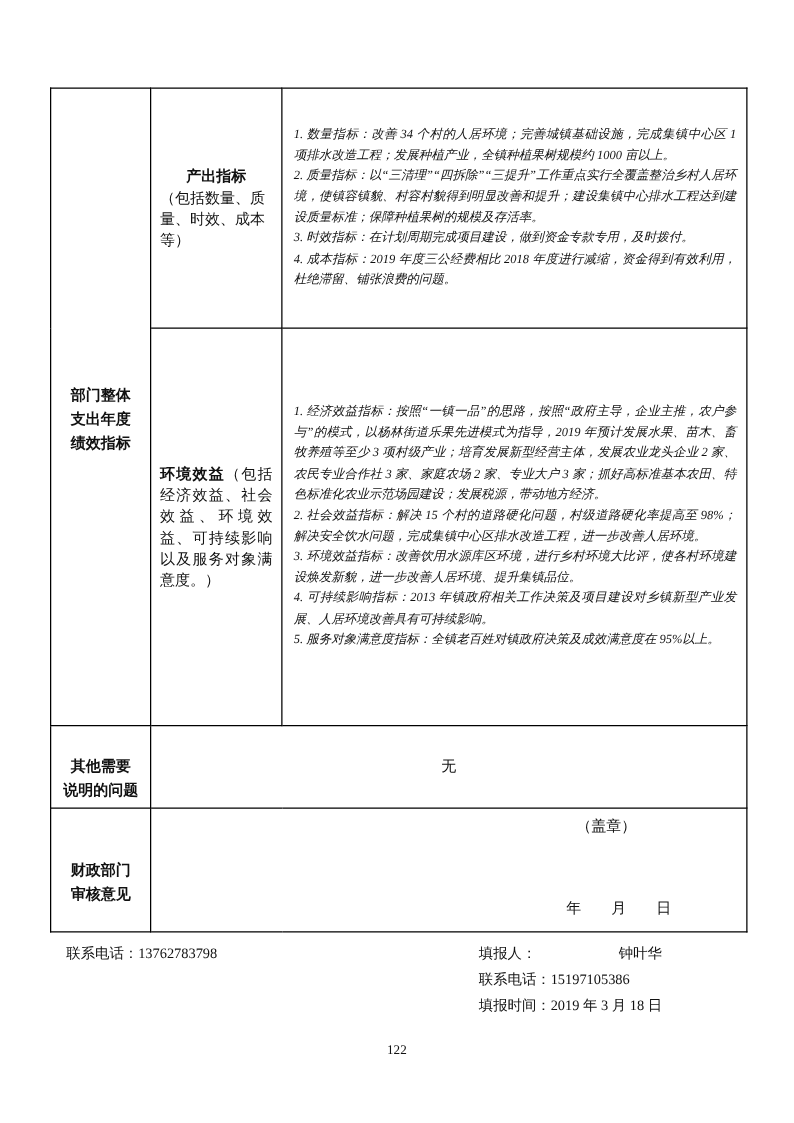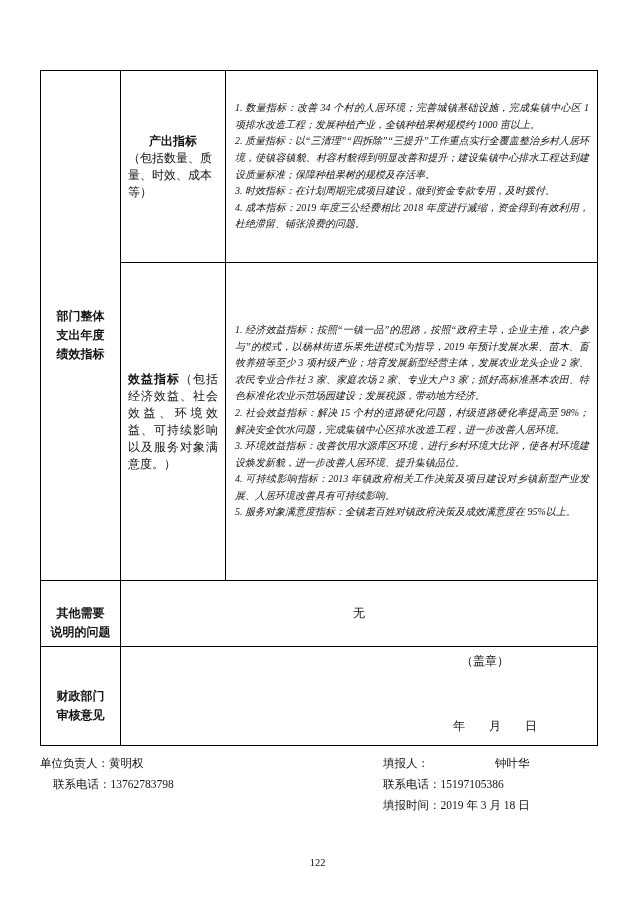--- a/index.html
+++ b/index.html
@@ -30,21 +30,21 @@
                   height:100%; padding:6px 0 10px 0; font-size:12px;gap:32px; }
   .seal-line { text-align:right; padding-right:88px; margin-bottom:16px; }
   .date-line { text-align:right; padding-right:60px; }
 
   .footer { display:flex; justify-content:space-between; margin-top:7px;
             font-size:11.5px; line-height:21px; width:557px; }
   .f-right { width:214px; }
   .f-left .indent { padding-left:13px; }
   .filler-name { margin-left:66px; }
 
-  .page-number { position:absolute; left:0; right:0; bottom:30px;
+  .page-number { position:absolute; left:0; right:0; bottom:52px;
                  text-align:center; font-size:10.5px; }
 </style>
 </head>
 <body>
 
 <div class="page">
   <div class="content">
 
     <table class="form">
 
@@ -65,21 +65,21 @@
                 <p class="ind-item">2. 质量指标：以“三清理”“四拆除”“三提升”工作重点实行全覆盖整治乡村人居环境，使镇容镇貌、村容村貌得到明显改善和提升；建设集镇中心排水工程达到建设质量标准；保障种植果树的规模及存活率。</p>
                 <p class="ind-item">3. 时效指标：在计划周期完成项目建设，做到资金专款专用，及时拨付。</p>
                 <p class="ind-item">4. 成本指标：2019 年度三公经费相比 2018 年度进行减缩，资金得到有效利用，杜绝滞留、铺张浪费的问题。</p>
               </div>
         </td>
       </tr>
 
       <tr>
         <td class="c-label" style="height:318px;">
           <div class="lbl-inline">
-            <b>效益指标</b><span>（包括经济效益、社会效益、环境效益、可持续影响以及服务对象满意度。）</span>
+            <b>环境效益</b><span>（包括经济效益、社会效益、环境效益、可持续影响以及服务对象满意度。）</span>
           </div>
         </td>
         <td class="c-detail">
           <div>
                 <p class="ind-item">1. 经济效益指标：按照“一镇一品”的思路，按照“政府主导，企业主推，农户参与”的模式，以杨林街道乐果先进模式为指导，2019 年预计发展水果、苗木、畜牧养殖等至少 3 项村级产业；培育发展新型经营主体，发展农业龙头企业 2 家、农民专业合作社 3 家、家庭农场 2 家、专业大户 3 家；抓好高标准基本农田、特色标准化农业示范场园建设；发展税源，带动地方经济。</p>
                 <p class="ind-item">2. 社会效益指标：解决 15 个村的道路硬化问题，村级道路硬化率提高至 98%；解决安全饮水问题，完成集镇中心区排水改造工程，进一步改善人居环境。</p>
                 <p class="ind-item">3. 环境效益指标：改善饮用水源库区环境，进行乡村环境大比评，使各村环境建设焕发新貌，进一步改善人居环境、提升集镇品位。</p>
                 <p class="ind-item">4. 可持续影响指标：2013 年镇政府相关工作决策及项目建设对乡镇新型产业发展、人居环境改善具有可持续影响。</p>
                 <p class="ind-item">5. 服务对象满意度指标：全镇老百姓对镇政府决策及成效满意度在 95%以上。</p>
               </div>
@@ -106,21 +106,20 @@
             <div class="seal-line">（盖章）</div>
             <div class="date-line">年　　月　　日</div>
           </div>
         </td>
       </tr>
     </tbody>
       </table>
 
     <div class="footer">
       <div class="f-left">
-        <div>单位负责人：黄明权</div>
         <div class="indent">联系电话：13762783798</div>
       </div>
       <div class="f-right">
         <div>
           <span>填报人：</span><span class="filler-name">钟叶华</span>
         </div>
         <div>联系电话：15197105386</div>
         <div>填报时间：2019 年 3 月 18 日</div>
       </div>
     </div>

